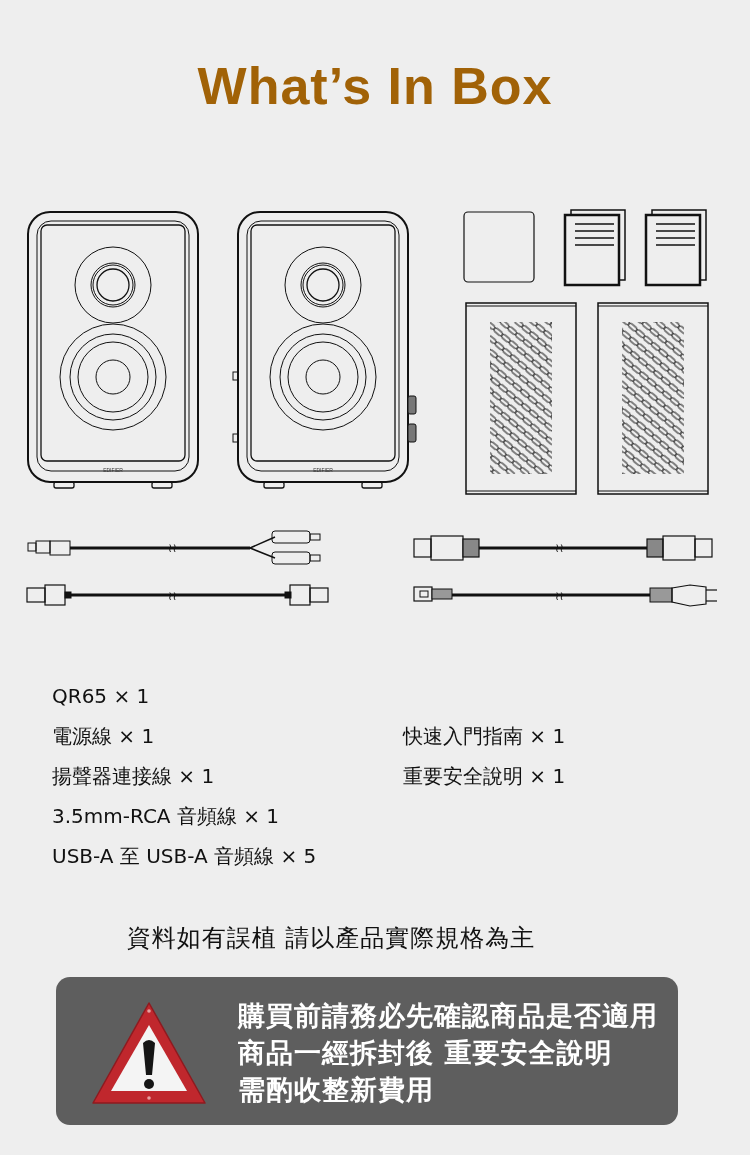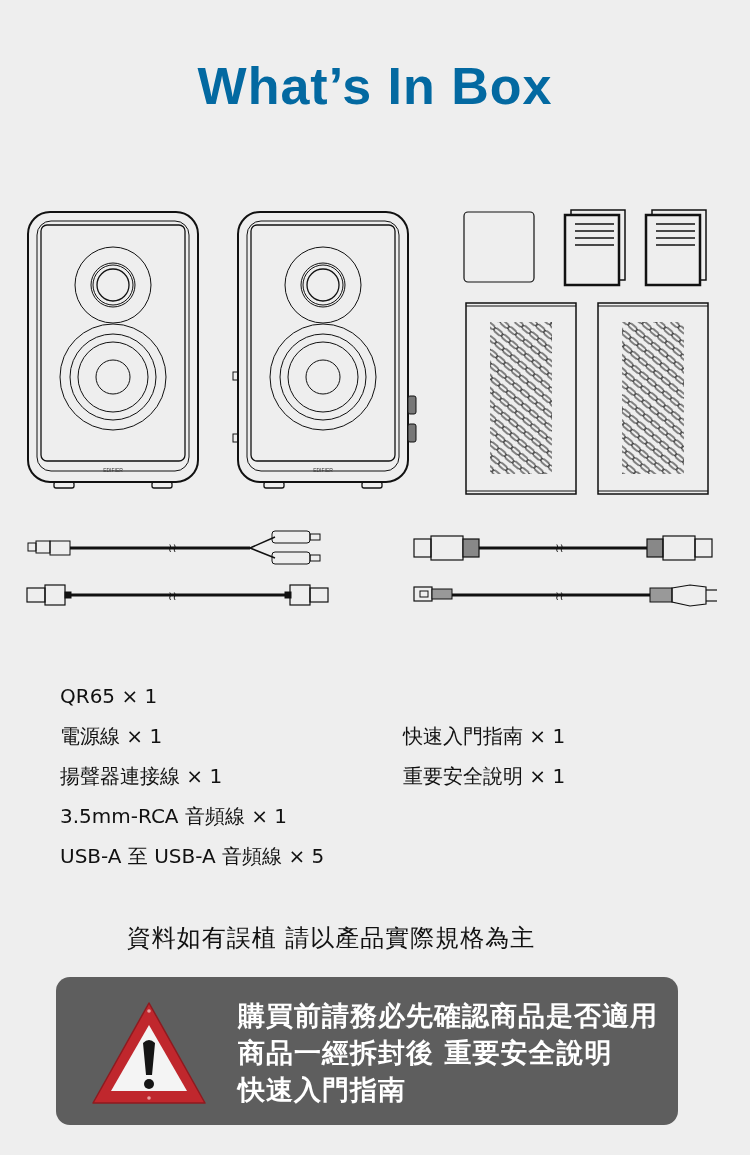--- a/index.html
+++ b/index.html
@@ -1,17 +1,17 @@
 <!DOCTYPE html>
 <html><head>
 <meta charset="utf-8">
 <style>
   html, body { margin:0; padding:0; }
   body { width:750px; height:1155px; background:#eeeeee; position:relative; overflow:hidden; font-family:"DejaVu Sans","Liberation Sans",sans-serif; color:#111; }
-  .title { position:absolute; left:0; top:56px; width:750px; text-align:center; font-family:"Liberation Sans",sans-serif; font-weight:bold; font-size:52px; letter-spacing:1px; color:#0369a1; }
+  .title { position:absolute; left:0; top:56px; width:750px; text-align:center; font-family:"Liberation Sans",sans-serif; font-weight:bold; font-size:52px; letter-spacing:1px; color:#a16207; }
   .illus { position:absolute; left:0; top:0; }
   .list { position:absolute; font-size:20px; line-height:40px; color:#111; }
   .list div { white-space:nowrap; }
   .disclaimer { position:absolute; left:0; top:922px; width:662px; text-align:center; font-size:24px; color:#111; letter-spacing:1px; }
   .warn-box { position:absolute; left:56px; top:977px; width:622px; height:148px; background:#5e5e5e; border-radius:14px; }
   .warn-text { position:absolute; left:182px; top:20px; font-size:27px; line-height:37px; color:#ffffff; font-weight:bold; letter-spacing:1px; }
   .warn-icon { position:absolute; left:33px; top:22px; }
 </style>
 </head>
 <body>
@@ -137,21 +137,21 @@
     <rect x="432" y="589" width="20" height="10" stroke-width="1" fill="#999"></rect>
     <line x1="452" y1="595" x2="650" y2="595" stroke-width="3"></line>
     <rect x="650" y="588" width="22" height="14" stroke-width="1" fill="#999"></rect>
     <path d="M672 588 L690 585 L706 587 L706 604 L690 606 L672 602 Z" stroke-width="1.2"></path>
     <line x1="706" y1="590" x2="717" y2="590" stroke-width="1.2"></line>
     <line x1="706" y1="601" x2="717" y2="601" stroke-width="1.2"></line>
     <text x="555" y="600" font-size="12" fill="#111" stroke="none">≀≀</text>
   </g>
 </svg>
 
-<div class="list" style="left:60px; top:676px;">
+<div class="list" style="left:52px; top:676px;">
   <div>QR65 × 1</div>
   <div>電源線 × 1</div>
   <div>揚聲器連接線 × 1</div>
   <div>3.5mm-RCA 音頻線 × 1</div>
   <div>USB-A 至 USB-A 音頻線 × 5</div>
 </div>
 
 <div class="list" style="left:403px; top:716px;">
   <div>快速入門指南 × 1</div>
   <div>重要安全說明 × 1</div>
@@ -164,15 +164,15 @@
     <path d="M60 4 L116 104 L4 104 Z" fill="#c0272d" stroke="#8e1a1f" stroke-width="1.5" stroke-linejoin="round"></path>
     <path d="M60 26 L98 92 L22 92 Z" fill="#f4f4f4"></path>
     <path d="M54 44 Q60 38 66 44 L63 76 L57 76 Z" fill="#151515"></path>
     <circle cx="60" cy="85" r="5" fill="#151515"></circle>
     <circle cx="60" cy="12" r="1.8" fill="#e8a0a0"></circle>
     <circle cx="60" cy="99" r="1.8" fill="#e8a0a0"></circle>
   </svg>
   <div class="warn-text">
     <div>購買前請務必先確認商品是否適用</div>
     <div>商品一經拆封後 重要安全說明</div>
-    <div>快速入門指南</div>
+    <div>需酌收整新費用</div>
   </div>
 </div>
 
 </body></html>

